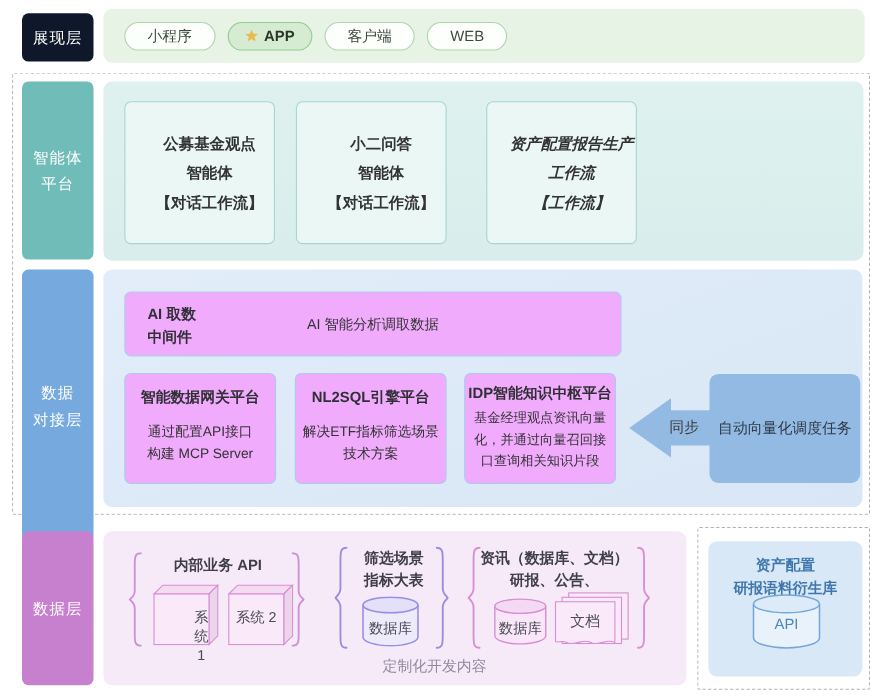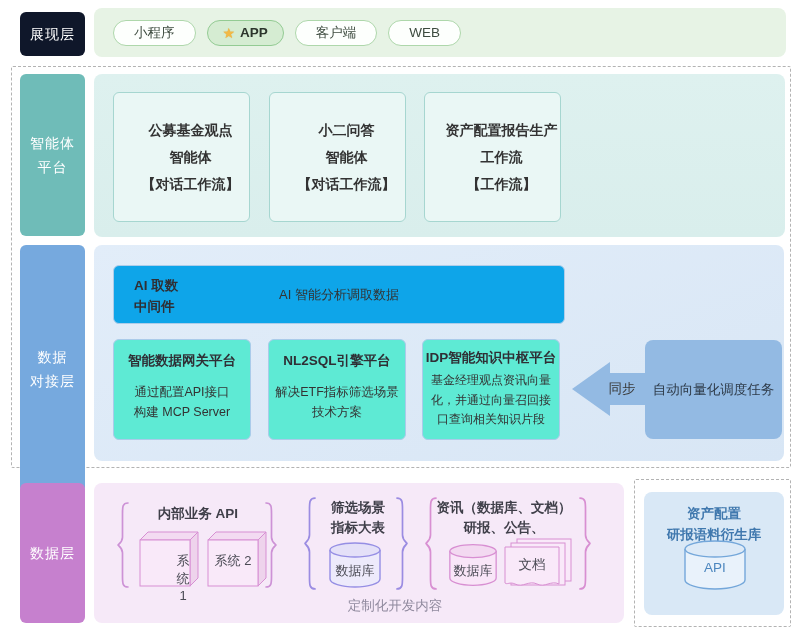--- a/index.html
+++ b/index.html
@@ -93,41 +93,41 @@
     justify-content: center;
     font-size: 14px;
     font-weight: 600;
     line-height: 27px;
     color: #333;
     text-align: center;
     padding-left: 18px;
   }
   .agent-card-1 { left: 113px; }
   .agent-card-2 { left: 269px; }
-  .agent-card-3 { left: 424px; }
+  .agent-card-3 { left: 442px; font-style: italic; }
 
   
   .mw-card {
     position: absolute;
     left: 113px; top: 265px;
     width: 452px; height: 59px;
-    background: #0ea5e9;
+    background: #f0abfc;
     border: 1px solid #aecde9;
     border-radius: 6px;
   }
   .mw-title { position: absolute; left: 20px; top: 9px; font-size: 13.5px; font-weight: 700; line-height: 21px; color: #2f2f35; }
   .mw-desc  { position: absolute; left: 0; top: 0; width: 100%; height: 100%; display:flex; align-items:center; justify-content:center; font-size: 13px; color: #333; }
 
   
   .plat-card {
     position: absolute;
     top: 339px;
     width: 138px;
     height: 101px;
-    background: #5eead4;
+    background: #f0abfc;
     border: 1px solid #aacbea;
     border-radius: 6px;
     text-align: center;
   }
   .plat-1 { left: 113px; }
   .plat-2 { left: 268px; }
   .plat-3 { left: 422px; }
   .plat-title { margin-top: 12px; font-size: 13.5px; font-weight: 700; color: #2f2f35; }
   .plat-desc { margin-top: 12px; font-size: 12.5px; line-height: 20px; color: #333; }
   .plat-3 .plat-title { margin-top: 9px; }

